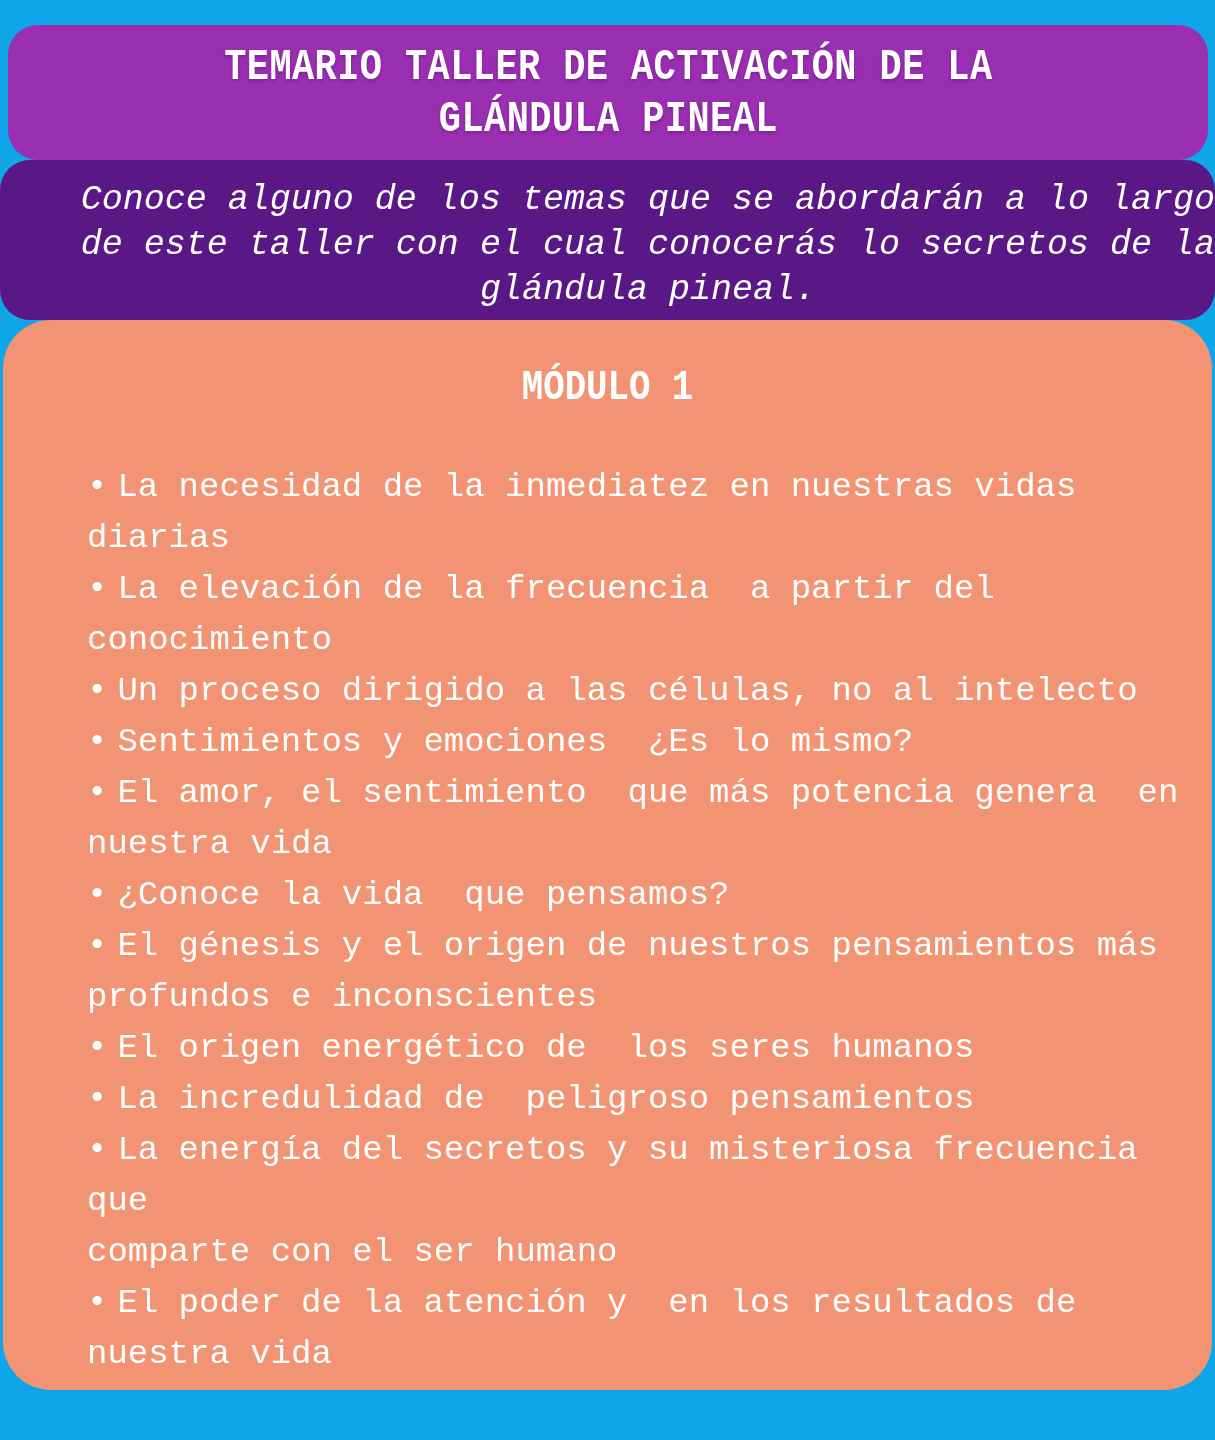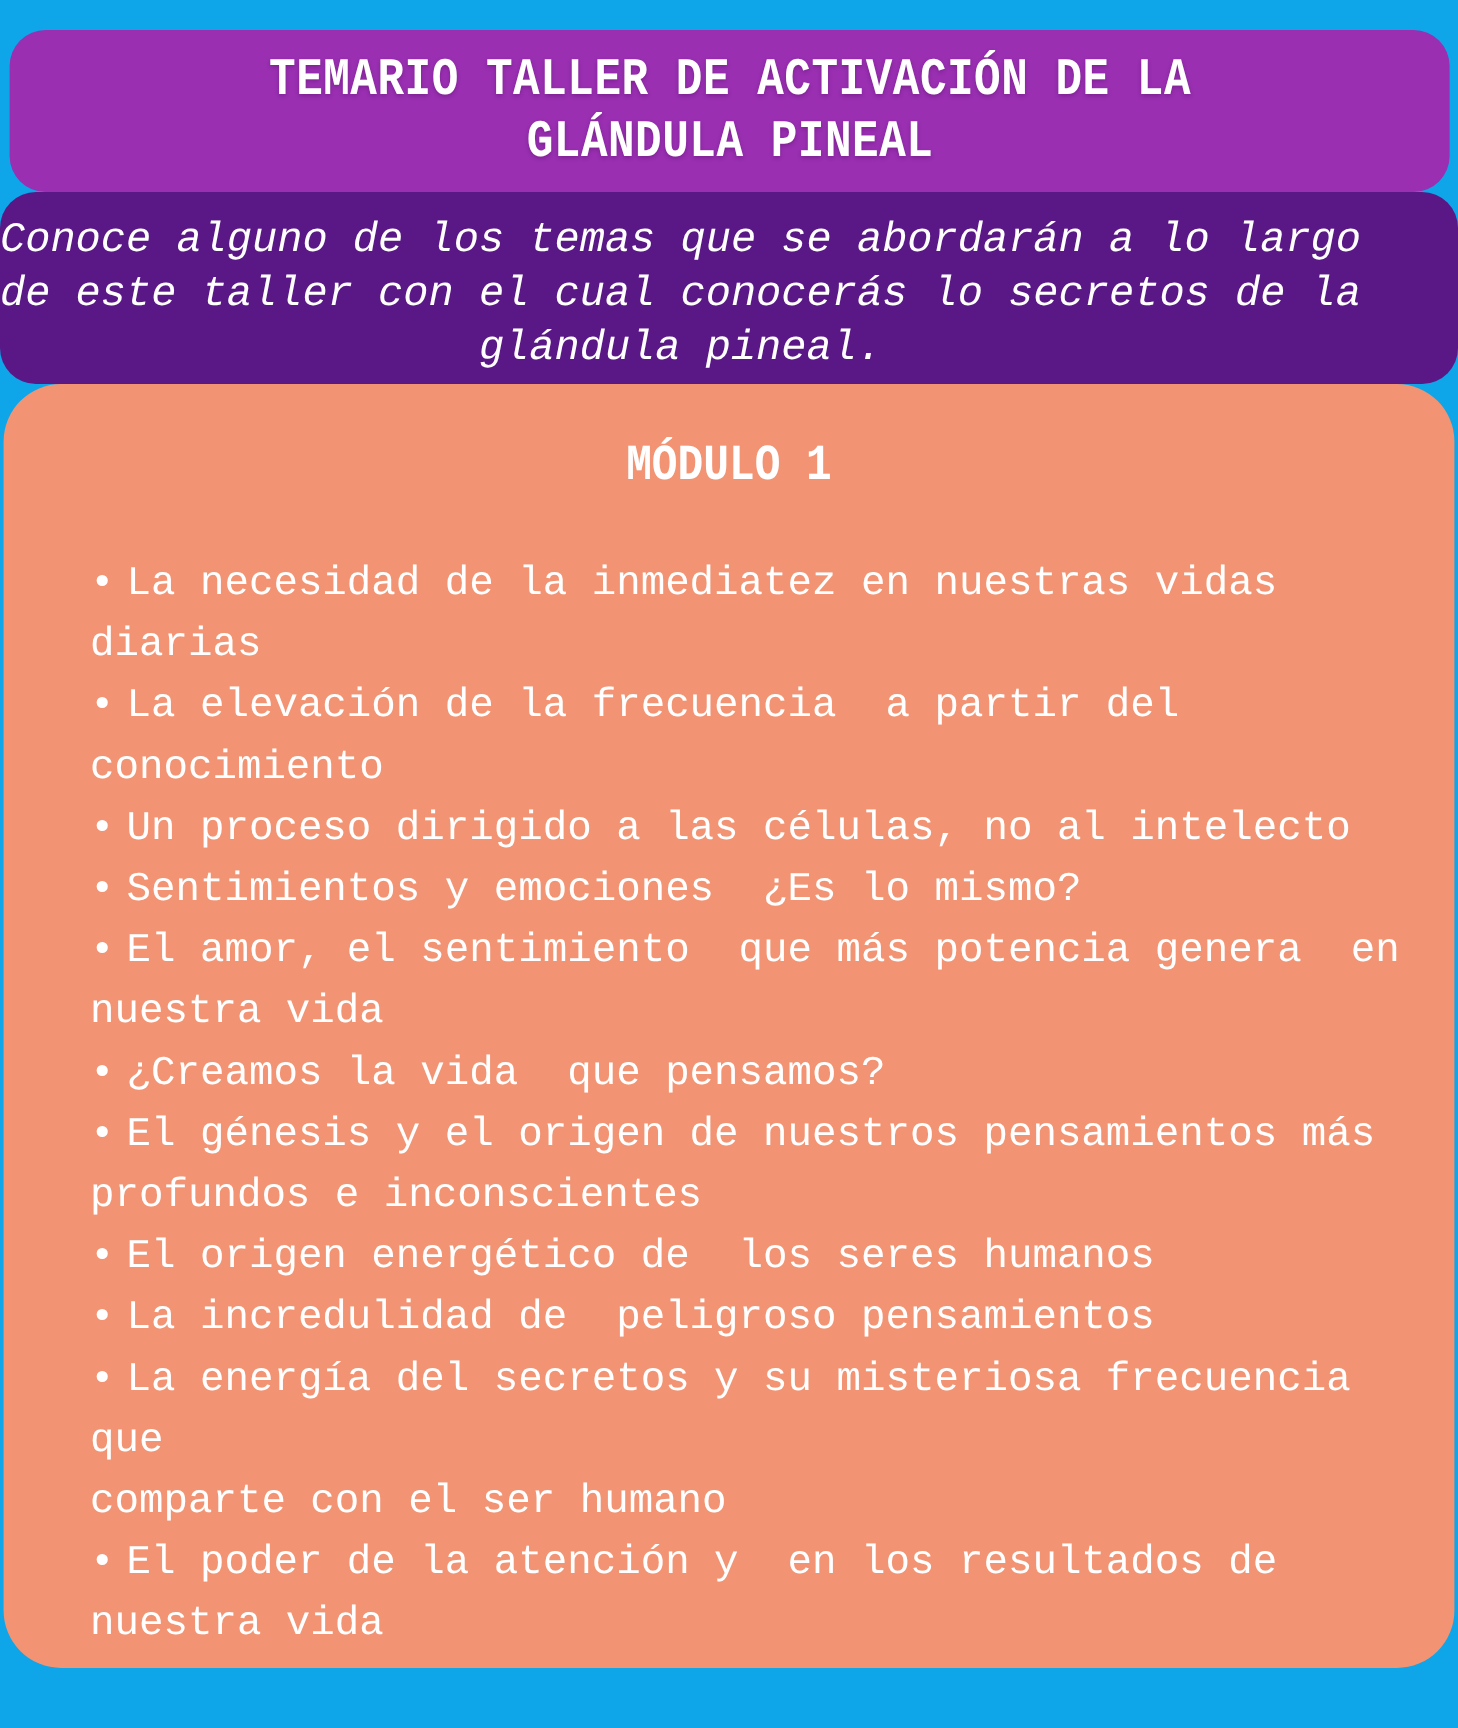--- a/index.html
+++ b/index.html
@@ -38,21 +38,21 @@
     transform:scaleX(0.84);
     transform-origin:center;
     text-shadow:0 2px 4px rgba(60,0,70,0.30);
   }
   .intro-box{
     position:absolute;
     left:0; top:160px;
     width:1215px; height:160px;
     background:var(--intro-bg);
     border-radius:30px;
-    display:flex; align-items:center; justify-content:flex-start;
+    display:flex; align-items:center; justify-content:flex-end;
   }
   .intro-text{
     margin:0;
     padding-top:10px;
     font-size:35px;
     font-style:italic;
     line-height:45px;
     color:var(--text-color);
     text-align:center;
     white-space:pre-line;
@@ -69,21 +69,21 @@
     font-size:42px;
     font-weight:bold;
     line-height:52px;
     color:var(--text-color);
     text-align:center;
     transform:scaleX(0.85);
     transform-origin:center;
   }
   .topics{
     list-style:none;
-    margin:48px 0 0 0;
+    margin:48px 0 0 12px;
     padding:0 24px 0 72px;
   }
   .topics li{
     font-size:34px;
     line-height:51px;
     color:var(--text-color);
     white-space:pre-wrap;
   }
   .bullet{
     display:inline;
@@ -108,21 +108,21 @@
 
   <section class="module-box">
     <h2 class="module-title">MÓDULO 1</h2>
     <ul class="topics" id="topics-list">
         <li><span class="bullet">•</span><span>La necesidad de la inmediatez en nuestras vidas diarias</span></li>
         <li><span class="bullet">•</span><span>La elevación de la frecuencia  a partir del conocimiento</span></li>
         <li><span class="bullet">•</span><span>Un proceso dirigido a las células, no al intelecto</span></li>
         <li><span class="bullet">•</span><span>Sentimientos y emociones  ¿Es lo mismo?</span></li>
         <li><span class="bullet">•</span><span>El amor, el sentimiento  que más potencia genera  en
 nuestra vida</span></li>
-        <li><span class="bullet">•</span><span>¿Creamos la vida  que pensamos?</span></li>
+        <li><span class="bullet">•</span><span>¿Conoce la vida  que pensamos?</span></li>
         <li><span class="bullet">•</span><span>El génesis y el origen de nuestros pensamientos más
 profundos e inconscientes</span></li>
         <li><span class="bullet">•</span><span>El origen energético de  los seres humanos</span></li>
         <li><span class="bullet">•</span><span>La incredulidad de  peligroso pensamientos</span></li>
         <li><span class="bullet">•</span><span>La energía del secretos y su misteriosa frecuencia que
 comparte con el ser humano</span></li>
         <li><span class="bullet">•</span><span>El poder de la atención y  en los resultados de  nuestra vida</span></li>
       </ul>
   </section>
 

